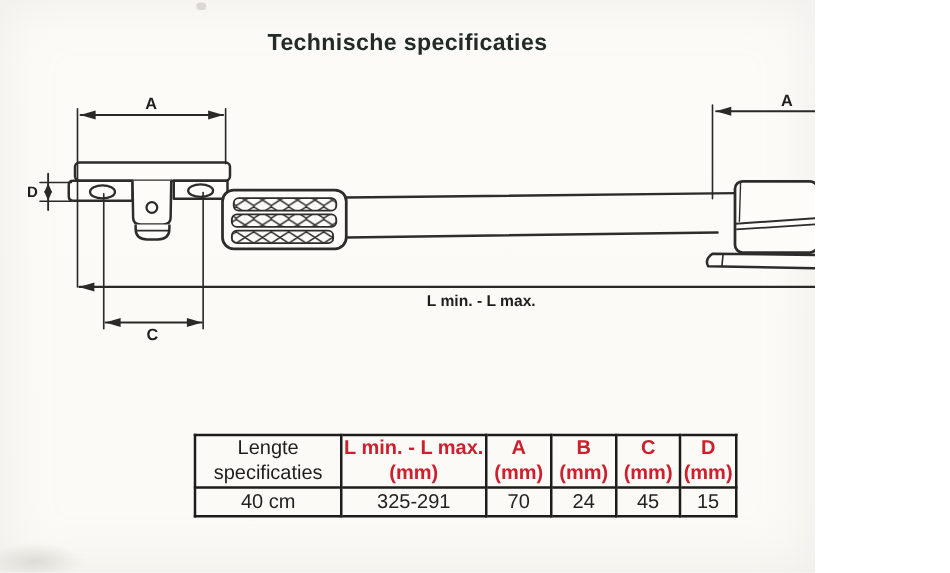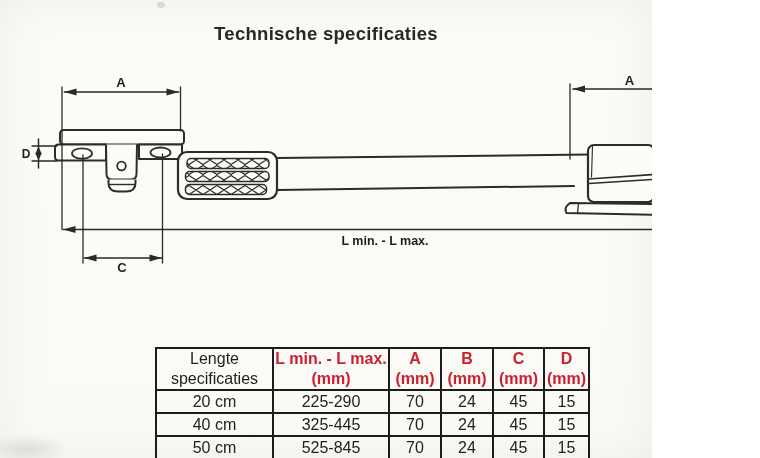--- a/index.html
+++ b/index.html
@@ -169,38 +169,22 @@
           <span>(mm)</span>
         </th>
         <th class="h-red">
           <span>D</span><br>
           <span>(mm)</span>
         </th>
       </tr>
     </thead>
     <tbody>
       <tr>
-        <td class="cell">20 cm</td>
-        <td class="cell">225-290</td>
-        <td class="cell">70</td>
-        <td class="cell">24</td>
-        <td class="cell">45</td>
-        <td class="cell">15</td>
-      </tr>
-      <tr>
         <td class="cell">40 cm</td>
-        <td class="cell">325-445</td>
-        <td class="cell">70</td>
-        <td class="cell">24</td>
-        <td class="cell">45</td>
-        <td class="cell">15</td>
-      </tr>
-      <tr>
-        <td class="cell">50 cm</td>
-        <td class="cell">525-845</td>
+        <td class="cell">325-291</td>
         <td class="cell">70</td>
         <td class="cell">24</td>
         <td class="cell">45</td>
         <td class="cell">15</td>
       </tr>
     </tbody>
   </table>
 
   <div class="scan-edge-right"></div>
   <div class="scan-tick"></div>

